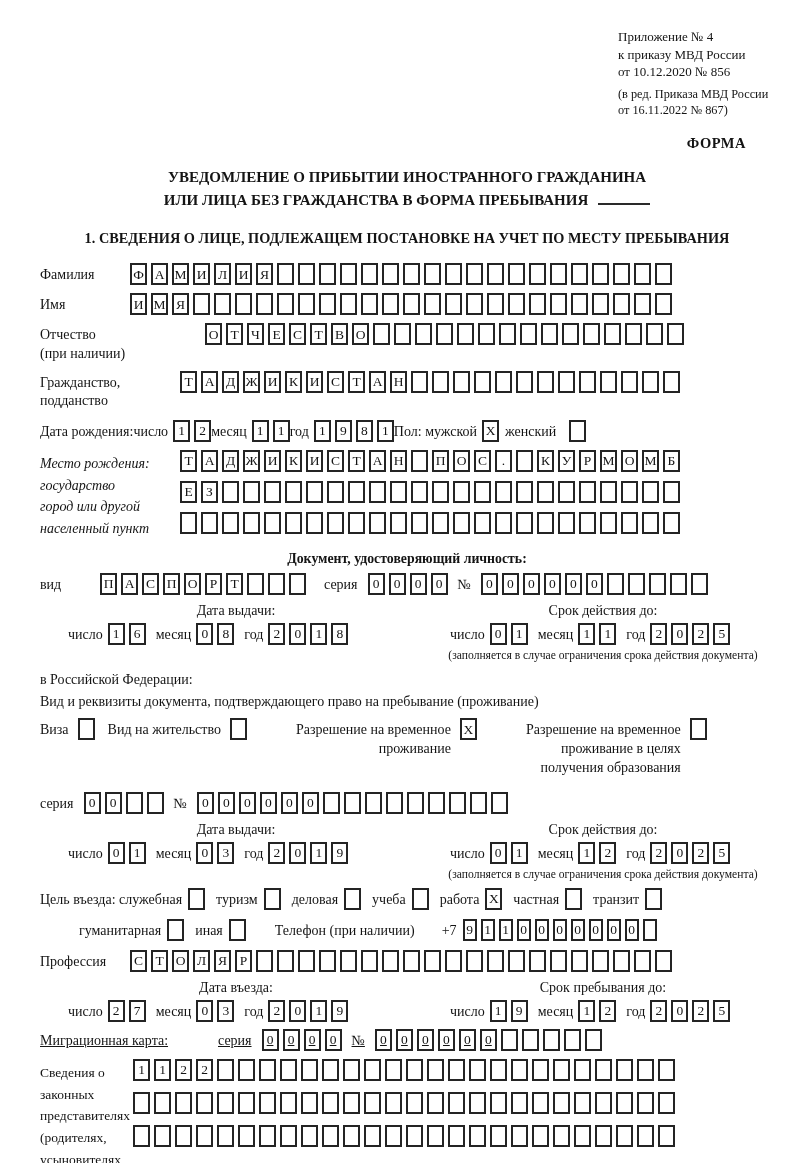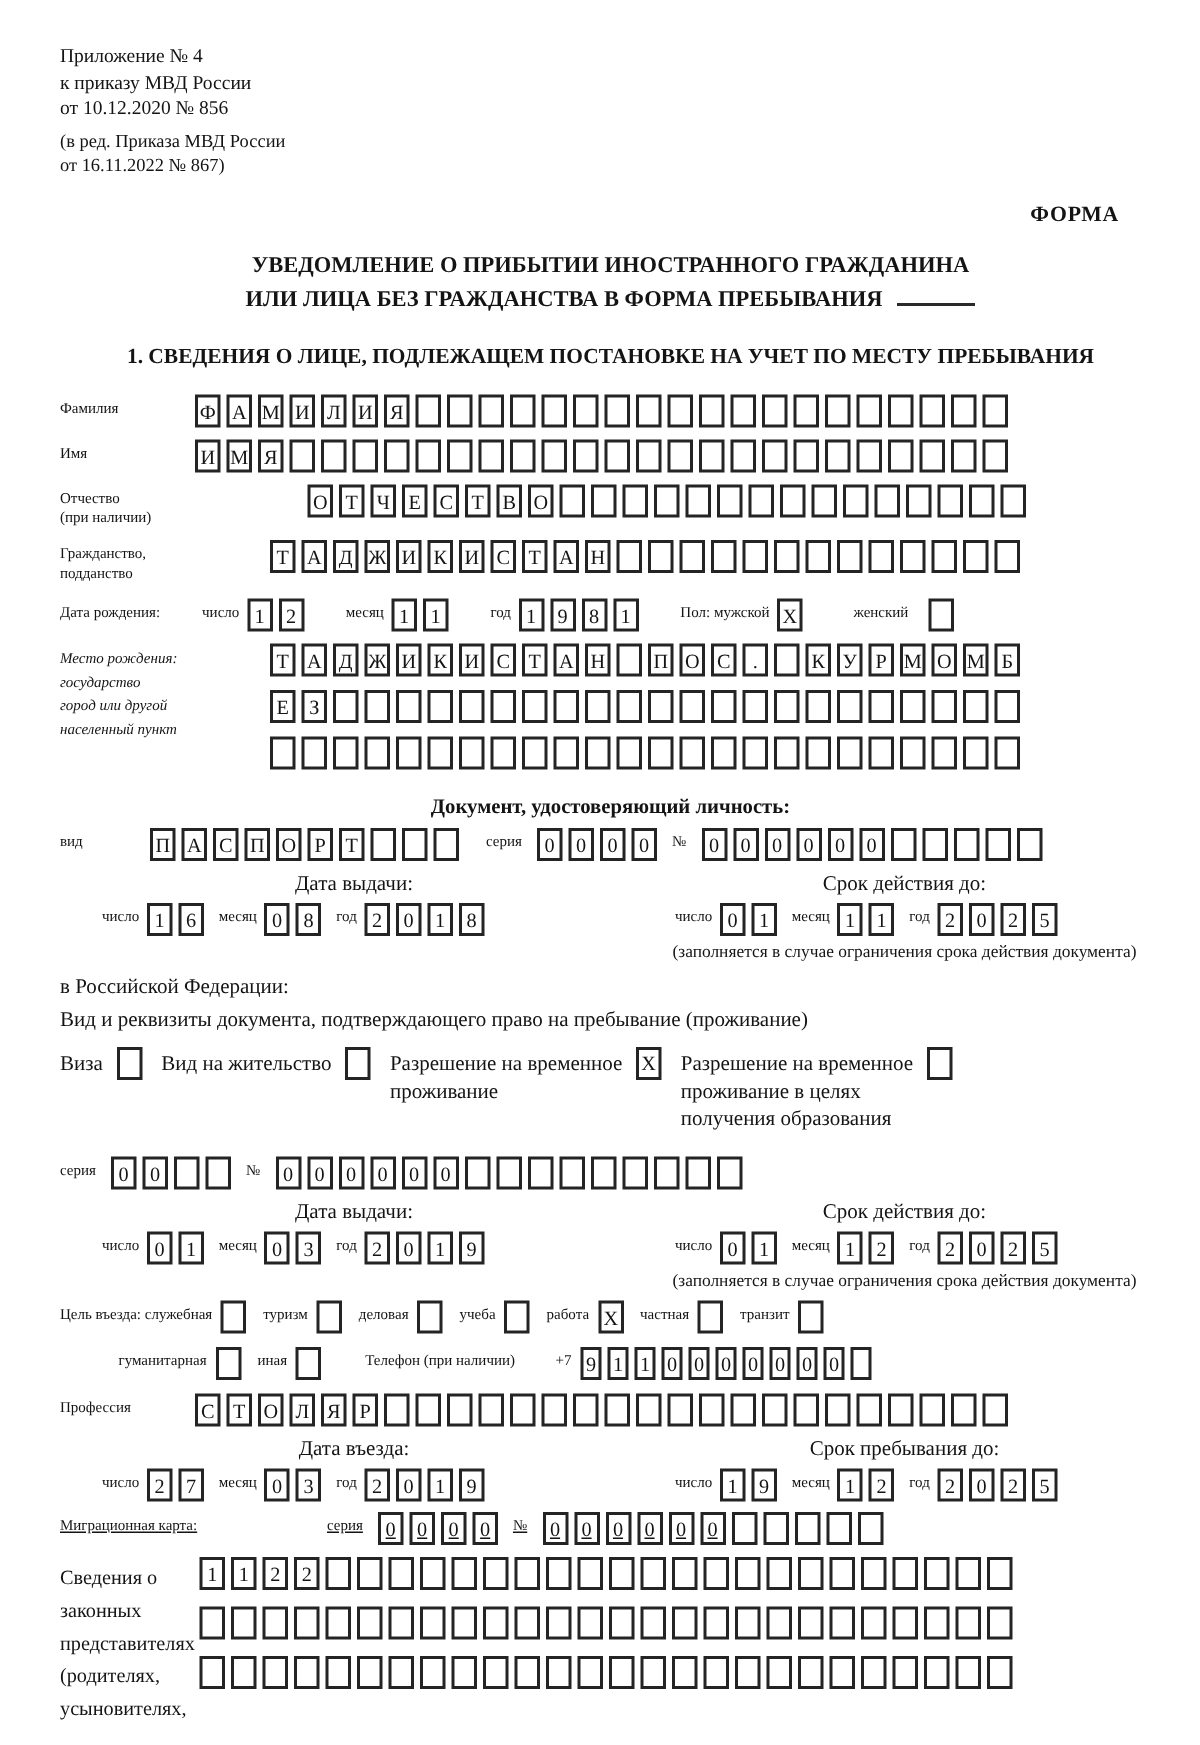--- a/index.html
+++ b/index.html
@@ -6,40 +6,40 @@
   html,body { margin:0; padding:0; }
   body {
     width:800px; height:1163px;
     background:#ffffff; color:#141414;
     font-family:"Liberation Serif", serif;
     -webkit-font-smoothing:antialiased;
   }
   .page { width:800px; height:1163px; padding:28px 26px 10px 40px; overflow:hidden; }
 
   
-  .hdr { font-size:13px; line-height:1.35; }
+  .hdr { margin-left:578px; font-size:13px; line-height:1.35; }
   .hdr .small { font-size:12.3px; margin-top:5px; }
   .forma { text-align:right; padding-right:28px; font-weight:bold; font-size:14.5px; margin-top:16px; letter-spacing:.5px; }
   .title { text-align:center; font-weight:bold; font-size:15px; line-height:1.55; margin-top:14px; }
   .blank-line { display:inline-block; width:52px; border-bottom:2px solid #2a2a2a; margin-left:10px; vertical-align:baseline; }
   .sec-head { font-weight:bold; font-size:14.3px; margin:18px 0 16px; text-align:center; white-space:nowrap; }
 
   
   .cells { display:inline-flex; gap:4px; vertical-align:top; flex:none; }
   .cell {
     width:17px; height:22px; flex:none;
     border:2px solid #242424;
     display:flex; align-items:center; justify-content:center;
     font-size:13.5px; line-height:1;
   }
   .cells.tight .cell { width:14px; }
 
   
   .row { display:flex; align-items:flex-start; margin-bottom:8px; }
-  .lbl { font-size:10px; line-height:1.3; padding-top:3px; }
+  .lbl { font-size:14px; line-height:1.3; padding-top:3px; }
   .w90  { width:90px;  flex:none; }
   .w140 { width:140px; flex:none; }
   .w165 { width:165px; flex:none; }
   .w93  { width:93px;  flex:none; font-size:13.5px; }
   .stackrows .cells { display:inline-flex; }
   .stackrows > div { margin-bottom:9px; }
 
   .inlinebits { display:flex; align-items:flex-start; gap:9px; flex-wrap:nowrap; }
   .dg { display:inline-flex; align-items:flex-start; gap:5px; flex:none;justify-content:space-between; }
   .dg .lbl { padding-top:3px; }
@@ -51,21 +51,21 @@
   .col-r { flex:1; }
   .col-head { text-align:center; font-size:14px; margin-bottom:4px; }
   .dates-line { display:flex; gap:10px; align-items:flex-start; }
   .note { font-size:11.6px; text-align:center; margin-top:4px; white-space:nowrap; }
 
   .plain { font-size:14px; line-height:1.55; }
 
   .permits { display:flex; gap:13px; align-items:flex-start; margin:6px 0 14px; }
   .permit-item { display:flex; gap:9px; align-items:flex-start; }
   .permit-label { font-size:14px; line-height:1.35; padding-top:3px; }
-  .permit-label.center { text-align:left; }
+  .permit-label.center { text-align:right;margin-left:36px; }
 
   .pair { display:inline-flex; align-items:flex-start; gap:6px; flex:none; }
   .purpose-row { display:flex; gap:11px; align-items:flex-start; margin-bottom:9px; flex-wrap:nowrap; }
   .indent72 { margin-left:39px; }
 </style>
 </head>
 <body>
 
 <div class="page">
 
@@ -210,21 +210,21 @@
         <span class="cell"></span>
         <span class="cell"></span>
         <span class="cell"></span>
         <span class="cell"></span>
         <span class="cell"></span>
         <span class="cell"></span>
         <span class="cell"></span>
       </span>
   </div>
 
-  <div class="row inlinebits" style="gap:28px; margin-top:10px;">
+  <div class="row inlinebits" style="gap:0; margin-top:10px;">
     <span class="lbl">Дата рождения:</span>
     <span class="dg">
         <span class="lbl">число</span>
         <span class="cells">
           <span class="cell">1</span>
           <span class="cell">2</span>
         </span>
       </span>
     <span class="dg">
         <span class="lbl">месяц</span>

